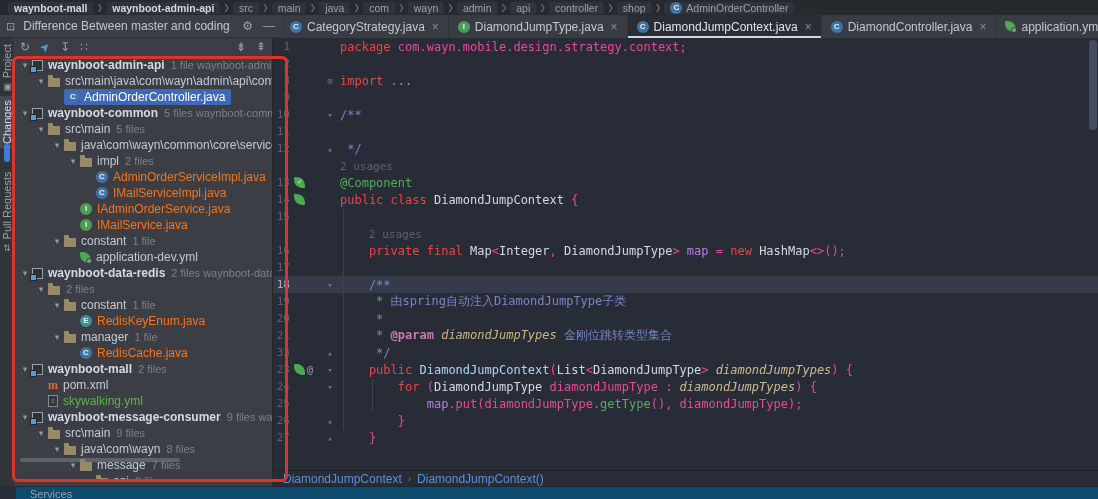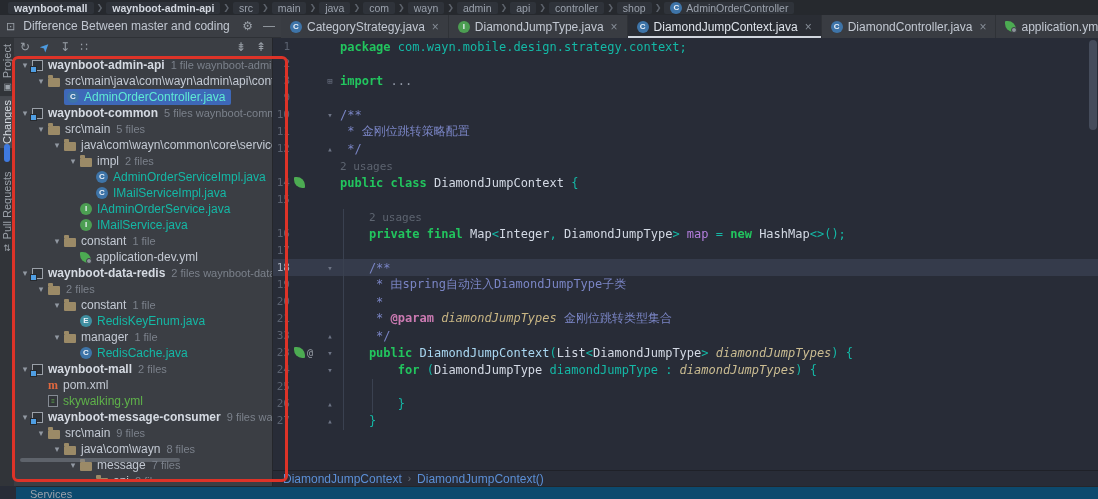--- a/index.html
+++ b/index.html
@@ -46,41 +46,41 @@
   .pt-ic.blue{color:#4d9be0;display:inline-block;transform:rotate(-45deg)}
   .pt-spacer{flex:1}
   .tree{position:absolute;left:0;top:19px;width:258px;height:425px;overflow:hidden}
   .trow{height:16px;display:flex;align-items:center;font-size:12px;color:#c3c9d3;white-space:nowrap}
   .trow .chev{width:14px;flex:none;color:#9198a2;font-size:9px;text-align:center}
   .trow .tlabel{margin-left:5px}
   .trow .tmeta{margin-left:6px;font-size:11px;color:#7b818b}
   .trow.module .tlabel{color:#d5dae2;font-weight:700}
   .trow .selwrap{display:flex;align-items:center;background:#3e68b8;border-radius:2px;
     padding:1px 6px 1px 3px}
-  .trow .selwrap .tlabel{color:#5eead4}
-  .blue-file .tlabel{color:#14b8a6}
+  .trow .selwrap .tlabel{color:#ffffff}
+  .blue-file .tlabel{color:#f97316}
   .green-file .tlabel{color:#5fb34a}
   .hscroll{position:absolute;left:6px;top:420px;width:160px;height:4px;border-radius:2px;
     background:#7c828c;opacity:.55}
 
   .div-v{position:absolute;left:272px;top:38px;width:1px;height:448px;background:#24262b}
 
   
   .editor{position:absolute;left:273px;top:38px;width:825px;height:432px;background:#282c37;overflow:hidden}
   .cline{position:relative;height:17px;display:flex;align-items:center;white-space:pre;
     font-family:"DejaVu Sans Mono","Liberation Mono",monospace;font-size:12px;color:#c3c9d4}
   .cline.caret{background:#353b4b}
   .gnum{width:17px;flex:none;text-align:right;font-size:11px;color:#5b6270;
     font-family:"DejaVu Sans Mono","Liberation Mono",monospace}
   .cline.caret .gnum{color:#a8b0bd}
   .gico{width:32px;flex:none;display:flex;align-items:center;gap:2px;padding-left:4px}
   .gfold{width:16px;flex:none;text-align:center;color:#6d7485;font-size:9px}
   .ctext{padding-left:2px}
-  .tok-kw{color:#22c55e;font-weight:700}
-  .tok-pl{color:#14b8a6}
+  .tok-kw{color:#ef4444;font-weight:400}
+  .tok-pl{color:#ec4899}
   .tok-cls{color:#d3d9e4}
   .tok-ctor{color:#a9d7f1}
   .tok-field{color:#b47ede}
   .tok-method{color:#53b05e}
   .tok-ann{color:#52ad58}
   .tok-doc{color:#7a85c5}
   .tok-doctag{color:#cb7ab2;font-weight:700}
   .tok-docparam{color:#c9b684;font-style:italic}
   .tok-param{color:#cbbd92;font-style:italic}
   .tok-fold{color:#9299a6}
@@ -394,36 +394,37 @@
   </div>
 
   <div class="div-v"></div>
 
   <div class="editor" id="editor">
       <div class="cline"><span class="gnum">1</span><span class="gico"></span><span class="gfold"></span><span class="ctext"><span class="tok-kw">package</span><span class="tok-pl"> com.wayn.mobile.design.strategy.context;</span></span></div>
       <div class="cline"><span class="gnum">2</span><span class="gico"></span><span class="gfold"></span><span class="ctext"></span></div>
       <div class="cline"><span class="gnum">3</span><span class="gico"></span><span class="gfold">⊞</span><span class="ctext"><span class="tok-kw">import</span><span class="tok-fold"> ...</span></span></div>
       <div class="cline"><span class="gnum">9</span><span class="gico"></span><span class="gfold"></span><span class="ctext"></span></div>
       <div class="cline"><span class="gnum">10</span><span class="gico"></span><span class="gfold">▾</span><span class="ctext"><span class="tok-doc">/**</span></span></div>
-      <div class="cline"><span class="gnum">11</span><span class="gico"></span><span class="gfold"></span><span class="ctext"><span class="tok-doc"> * 金刚位跳转策略配置</span></span></div>
+      <div class="cline"><span class="gnum">11</span><span class="gico"></span><span class="gfold"></span></div>
       <div class="cline"><span class="gnum">12</span><span class="gico"></span><span class="gfold">▴</span><span class="ctext"><span class="tok-doc"> */</span></span></div>
       <div class="cline"><span class="gnum"></span><span class="gico"></span><span class="gfold"></span><span class="ctext"><span class="inlay-txt">2 usages</span></span></div>
+      <div class="cline"><span class="gnum">13</span><span class="gico"><span class="ic ic-leaf ic-leaf-check"></span></span><span class="gfold"></span><span class="ctext"><span class="tok-ann">@Component</span></span></div>
       <div class="cline"><span class="gnum">14</span><span class="gico"><span class="ic ic-leaf"></span></span><span class="gfold"></span><span class="ctext"><span class="tok-kw">public class</span><span class="tok-pl"> </span><span class="tok-cls">DiamondJumpContext</span><span class="tok-pl"> {</span></span></div>
       <div class="cline"><span class="gnum">15</span><span class="gico"></span><span class="gfold"></span><span class="ctext"></span></div>
       <div class="cline"><span class="gnum"></span><span class="gico"></span><span class="gfold"></span><span class="ctext">    <span class="inlay-txt">2 usages</span></span></div>
       <div class="cline"><span class="gnum">16</span><span class="gico"></span><span class="gfold"></span><span class="ctext"><span class="tok-pl">    </span><span class="tok-kw">private final</span><span class="tok-pl"> </span><span class="tok-cls">Map</span><span class="tok-pl">&lt;</span><span class="tok-cls">Integer</span><span class="tok-pl">, </span><span class="tok-cls">DiamondJumpType</span><span class="tok-pl">&gt; </span><span class="tok-field">map</span><span class="tok-pl"> = </span><span class="tok-kw">new</span><span class="tok-pl"> </span><span class="tok-cls">HashMap</span><span class="tok-pl">&lt;&gt;();</span></span></div>
       <div class="cline"><span class="gnum">17</span><span class="gico"></span><span class="gfold"></span><span class="ctext"></span></div>
       <div class="cline caret"><span class="gnum">18</span><span class="gico"></span><span class="gfold">▾</span><span class="ctext"><span class="tok-doc">    /**</span></span></div>
       <div class="cline"><span class="gnum">19</span><span class="gico"></span><span class="gfold"></span><span class="ctext"><span class="tok-doc">     * 由spring自动注入DiamondJumpType子类</span></span></div>
       <div class="cline"><span class="gnum">20</span><span class="gico"></span><span class="gfold"></span><span class="ctext"><span class="tok-doc">     *</span></span></div>
       <div class="cline"><span class="gnum">21</span><span class="gico"></span><span class="gfold"></span><span class="ctext"><span class="tok-doc">     * </span><span class="tok-doctag">@param</span><span class="tok-docparam"> diamondJumpTypes</span><span class="tok-doc"> 金刚位跳转类型集合</span></span></div>
       <div class="cline"><span class="gnum">33</span><span class="gico"></span><span class="gfold">▴</span><span class="ctext"><span class="tok-doc">     */</span></span></div>
       <div class="cline"><span class="gnum">23</span><span class="gico"><span class="ic ic-leaf"></span><span class="ic-at">@</span></span><span class="gfold">▾</span><span class="ctext"><span class="tok-kw">    public</span><span class="tok-pl"> </span><span class="tok-ctor">DiamondJumpContext</span><span class="tok-pl">(</span><span class="tok-cls">List</span><span class="tok-pl">&lt;</span><span class="tok-cls">DiamondJumpType</span><span class="tok-pl">&gt; </span><span class="tok-param">diamondJumpTypes</span><span class="tok-pl">) {</span></span></div>
       <div class="cline"><span class="gnum">24</span><span class="gico"></span><span class="gfold">▾</span><span class="ctext"><span class="tok-pl">        </span><span class="tok-kw">for</span><span class="tok-pl"> (</span><span class="tok-cls">DiamondJumpType</span><span class="tok-pl"> diamondJumpType : </span><span class="tok-param">diamondJumpTypes</span><span class="tok-pl">) {</span></span></div>
-      <div class="cline"><span class="gnum">25</span><span class="gico"></span><span class="gfold"></span></div>
+      <div class="cline"><span class="gnum">25</span><span class="gico"></span><span class="gfold"></span><span class="ctext"><span class="tok-pl">            </span><span class="tok-field">map</span><span class="tok-pl">.put(diamondJumpType.</span><span class="tok-method">getType</span><span class="tok-pl">(), diamondJumpType);</span></span></div>
       <div class="cline"><span class="gnum">26</span><span class="gico"></span><span class="gfold">▴</span><span class="ctext"><span class="tok-pl">        }</span></span></div>
       <div class="cline"><span class="gnum">27</span><span class="gico"></span><span class="gfold">▴</span><span class="ctext"><span class="tok-pl">    }</span></span></div>
       <div class="guide" style="left: 70px; top: 171px; height: 221px;"></div>
       <div class="guide" style="left: 99px; top: 341px; height: 34px;"></div>
       <div class="vscroll"></div>
     </div>
 
   <div class="ed-crumbs" id="ed-crumbs">
       <span>DiamondJumpContext</span>
       <span class="sep">›</span>

